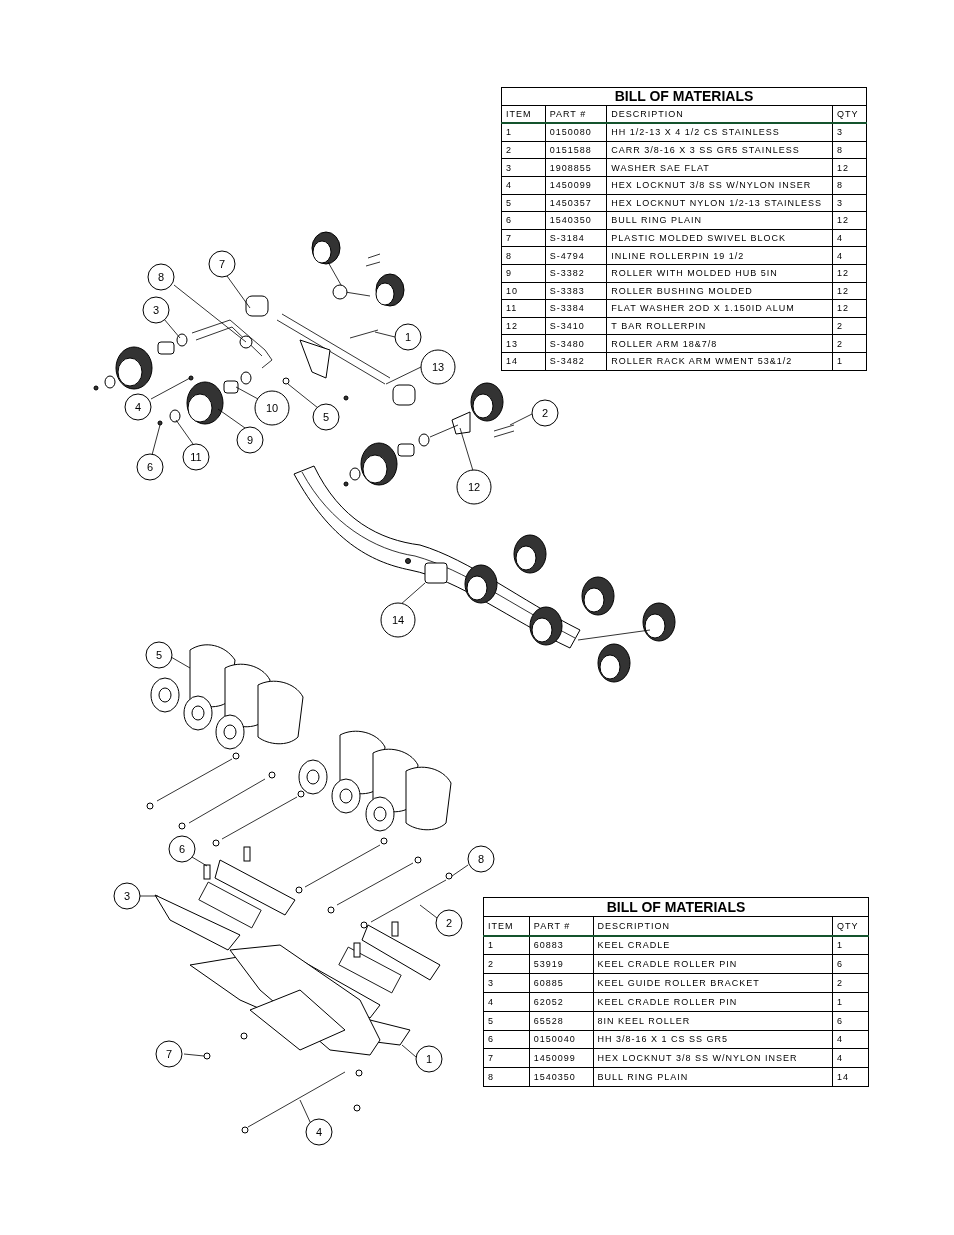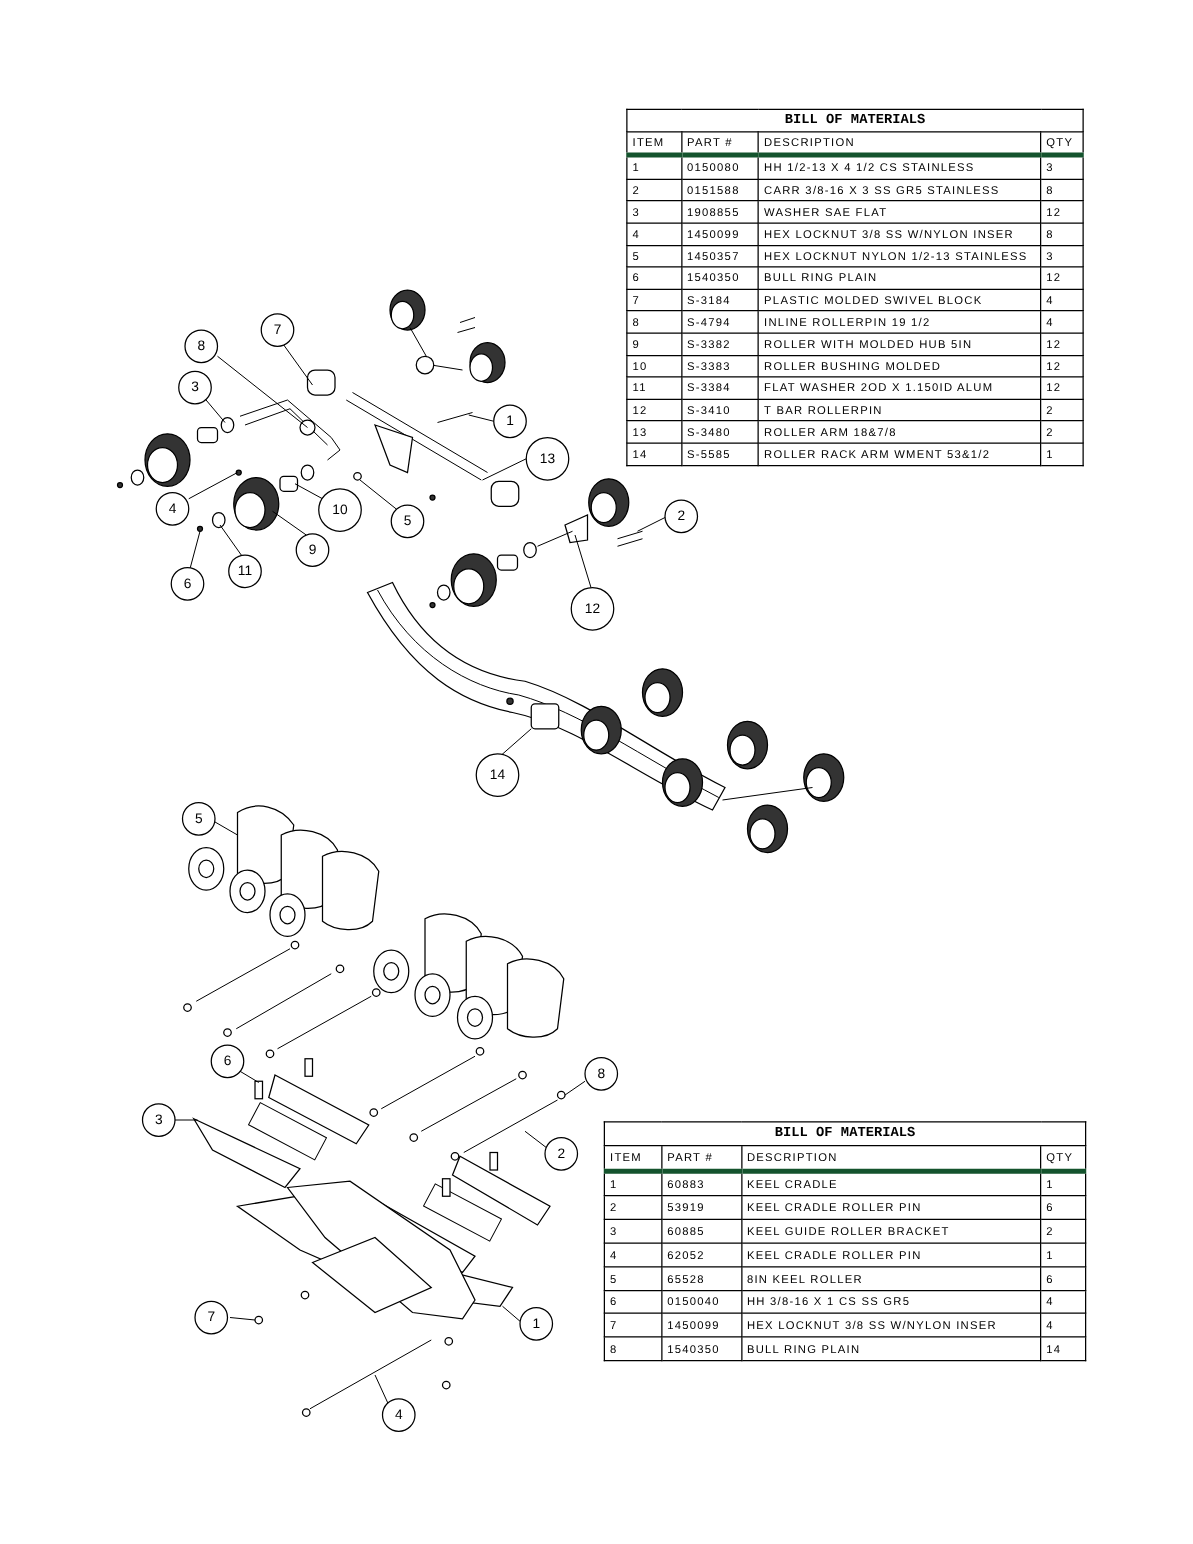--- a/index.html
+++ b/index.html
@@ -1,20 +1,20 @@
 <!DOCTYPE html>
 <html><head>
 <meta charset="utf-8">
 <style>
   html, body { margin: 0; padding: 0; background: #ffffff; }
   body { width: 954px; height: 1235px; position: relative; overflow: hidden; font-family: "DejaVu Sans Mono", monospace; color: #000; }
   .bom { position: absolute; border: 1px solid #000; border-collapse: collapse; background: #fff; font-family: "Liberation Sans", sans-serif; font-size: 9px; letter-spacing: 1px; }
   .bom td, .bom th { border: 1px solid #000; padding: 0 4px; height: 17px; text-align: left; font-weight: normal; white-space: nowrap; }
-  .bom .title { text-align: center; font-weight: bold; font-size: 11px; letter-spacing: 0; height: 20px; font-family: Liberation Mono, monospace; }
-  .bom .hdr td { border-bottom: 4px solid #14532d; }
+  .bom .title { text-align: center; font-weight: bold; font-size: 14px; letter-spacing: 0; height: 20px; }
+  .bom .hdr td { border-bottom: 2px solid #14532d; }
   #bom1 { left: 501px; top: 87px; width: 366px; }
   #bom2 { left: 483px; top: 897px; width: 386px; }
   #bom1 td { height: 16.6px; }
   #bom2 td { height: 17.8px; }
   svg.drawing { position: absolute; left: 0; top: 0; }
   .balloon circle { fill: #fff; stroke: #000; stroke-width: 1; }
   .balloon text { font-family: "Liberation Sans", sans-serif; font-size: 11px; text-anchor: middle; dominant-baseline: central; }
   .leader { stroke: #000; stroke-width: 0.8; fill: none; }
   .part { fill: #fff; stroke: #000; stroke-width: 1; }
   .dark { fill: #333; stroke: #000; stroke-width: 1; }
@@ -392,21 +392,21 @@
         <td>2</td>
       </tr>
       <tr>
         <td>13</td>
         <td>S-3480</td>
         <td>ROLLER ARM 18&amp;7/8</td>
         <td>2</td>
       </tr>
       <tr>
         <td>14</td>
-        <td>S-5585</td>
+        <td>S-3482</td>
         <td>ROLLER RACK ARM WMENT  53&amp;1/2</td>
         <td>1</td>
       </tr>
     </tbody>
 </table>
 
 <table class="bom" id="bom2">
   <colgroup>
       <col style="width:46px">
       <col style="width:64px">

